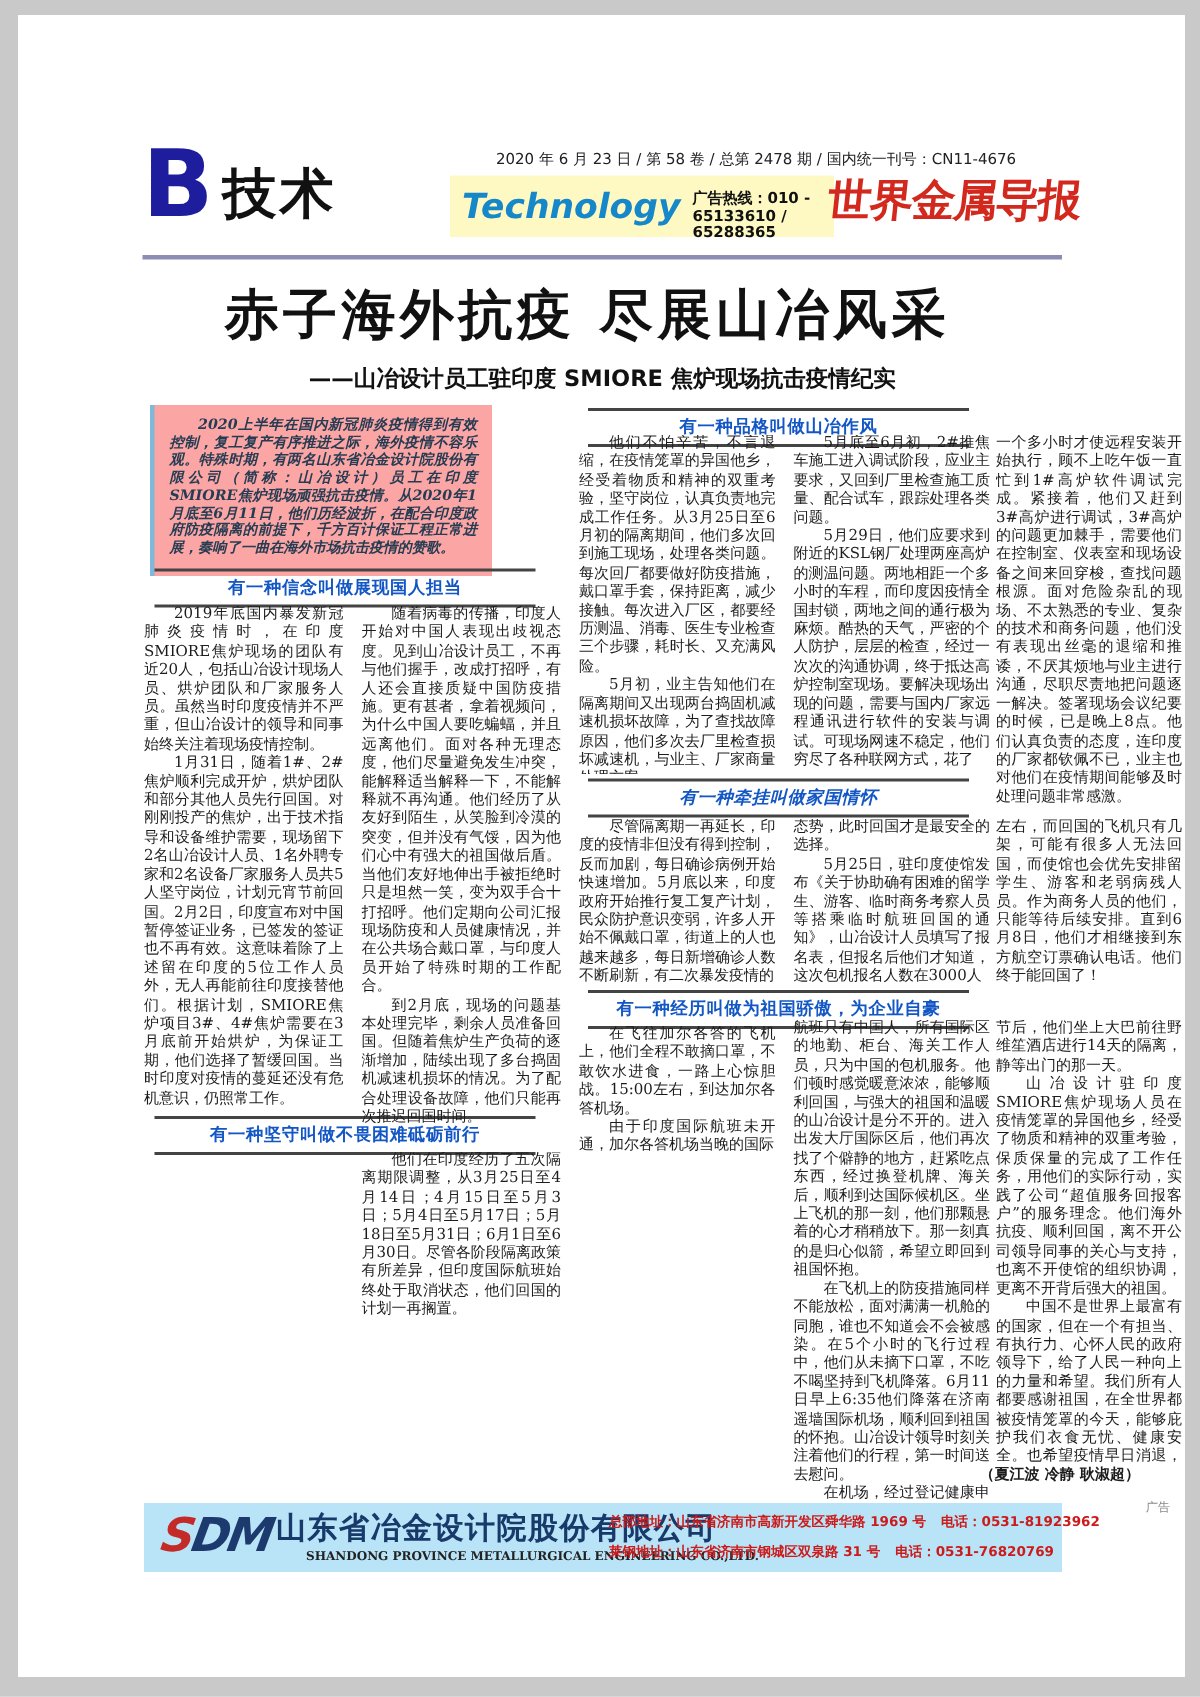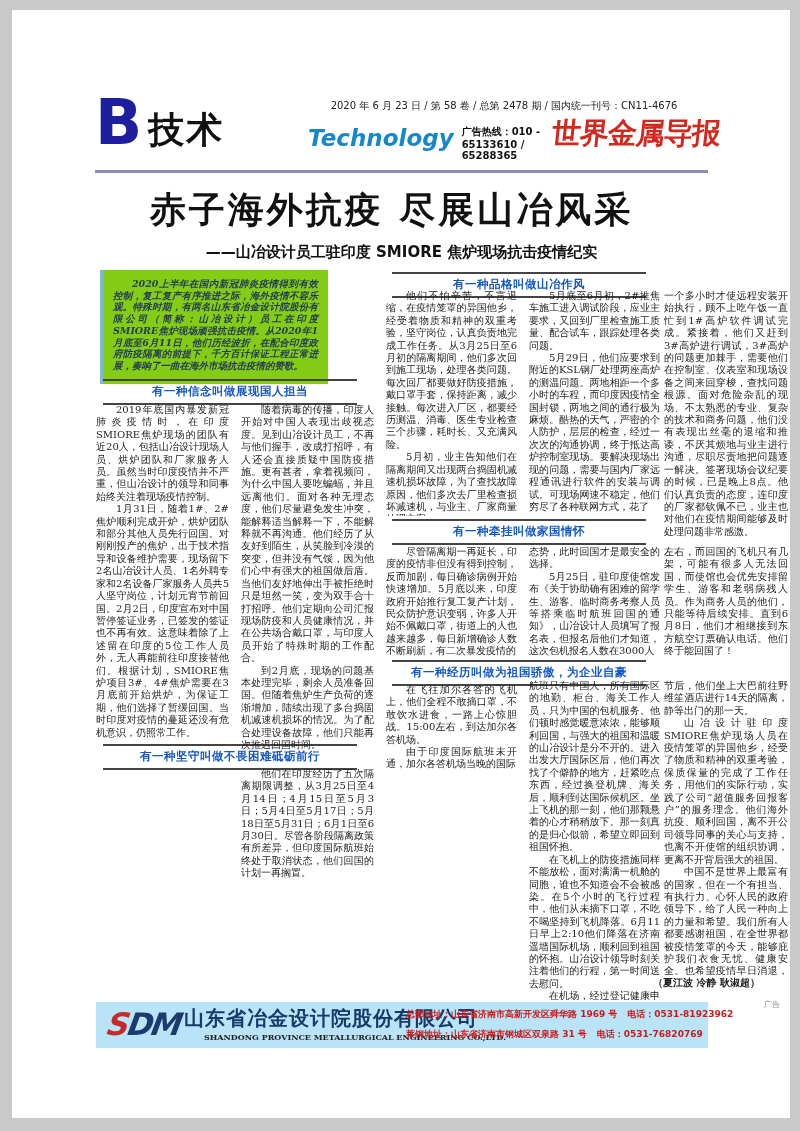--- a/index.html
+++ b/index.html
@@ -5,32 +5,32 @@
   html,body{margin:0;padding:0;}
   body{background:#c9c9c9;font-family:"DejaVu Serif",serif;}
   .root{position:relative;width:800px;height:1131px;overflow:hidden;background:#c9c9c9;}
   .page-bg{position:absolute;left:12px;top:10px;width:778px;height:1108px;background:#ffffff;}
 
   
   .edition-row{position:absolute;left:95px;top:92px;display:flex;align-items:flex-end;font-family:"DejaVu Sans",sans-serif;}
   .edition-b{font-size:62px;font-weight:900;color:#1d1d9e;line-height:62px;}
   .edition-sec{font-size:36px;font-weight:900;color:#111;line-height:48px;margin-left:6px;letter-spacing:2px;}
   .dateline{position:absolute;left:300px;top:99px;width:408px;text-align:center;font-size:10px;color:#222;font-family:"DejaVu Sans",sans-serif;}
-  .techbar{position:absolute;left:300px;top:117px;width:256px;height:41px;background:#ffffff;display:flex;align-items:center;padding:0 8px;box-sizing:border-box;}
+  .techbar{position:absolute;left:300px;top:117px;width:256px;height:41px;background:#fef9c3;display:flex;align-items:center;padding:0 8px;box-sizing:border-box;}
   .tech-word{font-family:"DejaVu Sans",sans-serif;font-weight:800;font-style:italic;font-size:23px;color:#1687c9;letter-spacing:0px;}
   .hotline{font-family:"DejaVu Sans",sans-serif;font-weight:700;font-size:10px;color:#111;margin-left:8px;margin-top:10px;}
   .masthead{position:absolute;left:552px;top:114px;width:158px;font-family:"DejaVu Serif",serif;font-weight:900;font-size:29px;color:#d3281e;transform:skewX(-6deg);letter-spacing:-1px;white-space:nowrap;}
   .header-rule{position:absolute;left:95px;top:170px;width:613px;height:3px;background:#8d8db3;}
 
   
   .headline{position:absolute;left:85px;top:186px;width:613px;margin:0;text-align:center;font-family:"DejaVu Serif",serif;font-weight:900;font-size:36px;color:#111;letter-spacing:3px;}
   .subtitle{position:absolute;left:95px;top:243px;width:613px;text-align:center;font-family:"DejaVu Sans",sans-serif;font-weight:700;font-size:15px;color:#111;}
 
   
-  .intro{position:absolute;left:100px;top:270px;width:228px;height:114px;background:#84cc16;border-left:3px solid #7fb8d8;box-sizing:border-box;padding:8px 10px 6px 10px;overflow:hidden;}
+  .intro{position:absolute;left:100px;top:270px;width:228px;height:114px;background:#fca5a5;border-left:3px solid #7fb8d8;box-sizing:border-box;padding:8px 10px 6px 10px;overflow:hidden;}
   .intro p{margin:0;font-style:italic;font-weight:700;font-size:9.5px;line-height:11.7px;color:#253c52;text-align:justify;text-indent:2em;}
 
   
   .xhead{position:absolute;width:270px;text-align:center;}
   .xhead-inner{display:inline-block;width:94%;border-top:2px solid #444;border-bottom:2px solid #444;padding:3px 0 4px 0;font-family:"DejaVu Sans",sans-serif;font-weight:800;font-size:11.5px;color:#1357c5;letter-spacing:0.5px;}
 
   
   .colseg{position:absolute;overflow:hidden;}
   .colseg p{margin:0;font-size:10px;line-height:12.4px;color:#1c1c1c;text-align:justify;text-indent:2em;}
   .colseg.cont p:first-child{text-indent:0;}
@@ -74,21 +74,21 @@
 
   <div class="xhead" style="left:95px;top:379px;">
     <span class="xhead-inner">有一种信念叫做展现国人担当</span>
   </div>
   <div class="xhead" style="left:95px;top:744px;">
     <span class="xhead-inner">有一种坚守叫做不畏困难砥砺前行</span>
   </div>
   <div class="xhead" style="left:384px;top:272px;">
     <span class="xhead-inner">有一种品格叫做山冶作风</span>
   </div>
-  <div class="xhead" style="left:384px;top:519px;">
+  <div class="xhead" style="left:384px;top:519px;font-style:italic;">
     <span class="xhead-inner">有一种牵挂叫做家国情怀</span>
   </div>
   <div class="xhead" style="left:384px;top:660px;">
     <span class="xhead-inner">有一种经历叫做为祖国骄傲，为企业自豪</span>
   </div>
 
   <div class="colseg" style="left:96px;top:404px;width:133px;height:346px;">
       <p>2019年底国内暴发新冠肺炎疫情时，在印度SMIORE焦炉现场的团队有近20人，包括山冶设计现场人员、烘炉团队和厂家服务人员。虽然当时印度疫情并不严重，但山冶设计的领导和同事始终关注着现场疫情控制。</p>
       <p>1月31日，随着1#、2#焦炉顺利完成开炉，烘炉团队和部分其他人员先行回国。对刚刚投产的焦炉，出于技术指导和设备维护需要，现场留下2名山冶设计人员、1名外聘专家和2名设备厂家服务人员共5人坚守岗位，计划元宵节前回国。2月2日，印度宣布对中国暂停签证业务，已签发的签证也不再有效。这意味着除了上述留在印度的5位工作人员外，无人再能前往印度接替他们。根据计划，SMIORE焦炉项目3#、4#焦炉需要在3月底前开始烘炉，为保证工期，他们选择了暂缓回国。当时印度对疫情的蔓延还没有危机意识，仍照常工作。</p>
     </div>
@@ -123,21 +123,21 @@
   <div class="colseg cont" style="left:664px;top:546px;width:124px;height:112px;">
       <p>左右，而回国的飞机只有几架，可能有很多人无法回国，而使馆也会优先安排留学生、游客和老弱病残人员。作为商务人员的他们，只能等待后续安排。直到6月8日，他们才相继接到东方航空订票确认电话。他们终于能回国了！</p>
     </div>
 
   <div class="colseg" style="left:386px;top:684px;width:131px;height:316px;">
       <p>在飞往加尔各答的飞机上，他们全程不敢摘口罩，不敢饮水进食，一路上心惊胆战。15:00左右，到达加尔各答机场。</p>
       <p>由于印度国际航班未开通，加尔各答机场当晚的国际</p>
     </div>
   <div class="colseg cont" style="left:529px;top:680px;width:131px;height:320px;">
       <p>航班只有中国人，所有国际区的地勤、柜台、海关工作人员，只为中国的包机服务。他们顿时感觉暖意浓浓，能够顺利回国，与强大的祖国和温暖的山冶设计是分不开的。进入出发大厅国际区后，他们再次找了个僻静的地方，赶紧吃点东西，经过换登机牌、海关后，顺利到达国际候机区。坐上飞机的那一刻，他们那颗悬着的心才稍稍放下。那一刻真的是归心似箭，希望立即回到祖国怀抱。</p>
-      <p>在飞机上的防疫措施同样不能放松，面对满满一机舱的同胞，谁也不知道会不会被感染。在5个小时的飞行过程中，他们从未摘下口罩，不吃不喝坚持到飞机降落。6月11日早上2:10他们降落在济南遥墙国际机场，顺利回到祖国的怀抱。山冶设计领导时刻关注着他们的行程，第一时间送去慰问。</p>
+      <p>在飞机上的防疫措施同样不能放松，面对满满一机舱的同胞，谁也不知道会不会被感染。在5个小时的飞行过程中，他们从未摘下口罩，不吃不喝坚持到飞机降落。6月11日早上6:35他们降落在济南遥墙国际机场，顺利回到祖国的怀抱。山冶设计领导时刻关注着他们的行程，第一时间送去慰问。</p>
       <p>在机场，经过登记健康申报卡、核酸检测取样、抽血环</p>
     </div>
   <div class="colseg cont" style="left:664px;top:680px;width:124px;height:295px;">
       <p>节后，他们坐上大巴前往野维笙酒店进行14天的隔离，静等出门的那一天。</p>
       <p>山冶设计驻印度SMIORE焦炉现场人员在疫情笼罩的异国他乡，经受了物质和精神的双重考验，保质保量的完成了工作任务，用他们的实际行动，实践了公司“超值服务回报客户”的服务理念。他们海外抗疫、顺利回国，离不开公司领导同事的关心与支持，也离不开使馆的组织协调，更离不开背后强大的祖国。</p>
       <p>中国不是世界上最富有的国家，但在一个有担当、有执行力、心怀人民的政府领导下，给了人民一种向上的力量和希望。我们所有人都要感谢祖国，在全世界都被疫情笼罩的今天，能够庇护我们衣食无忧、健康安全。也希望疫情早日消退，人类回归到安宁健康祥和的发展轨道。</p>
     </div>
 
   <div class="byline" style="left:636px;top:976px;width:124px;">（夏江波 冷静 耿淑超）</div>
 

